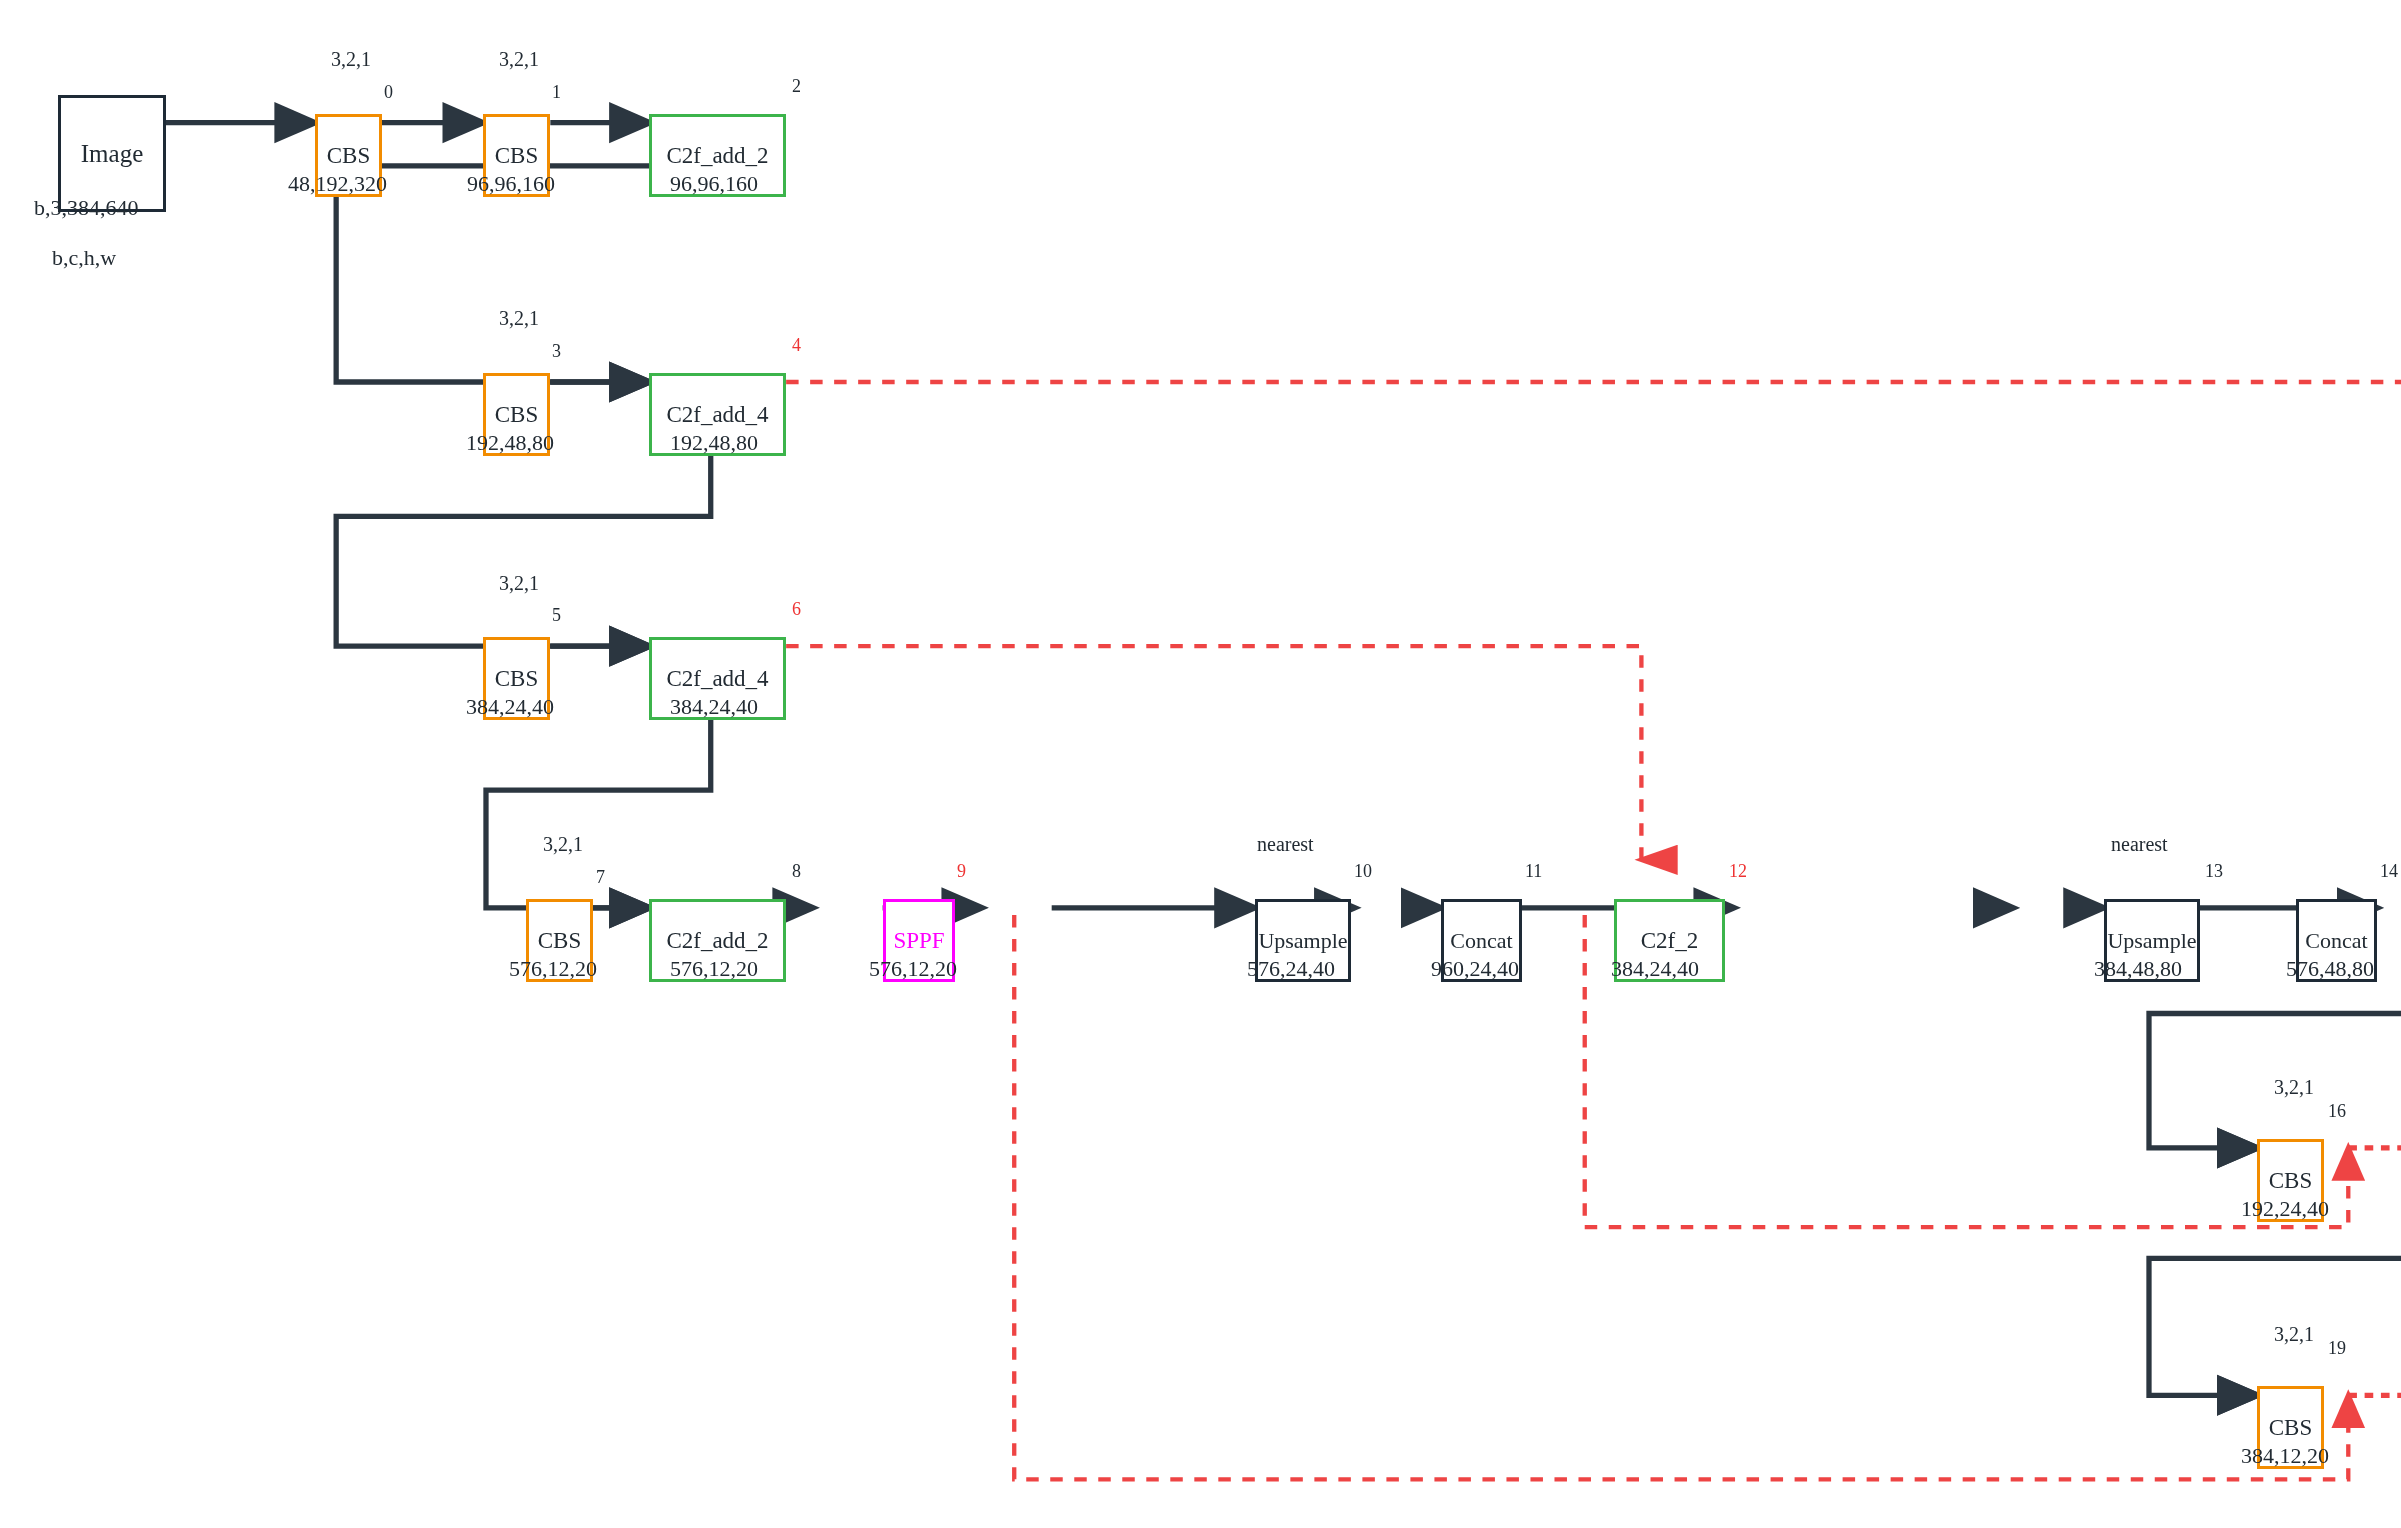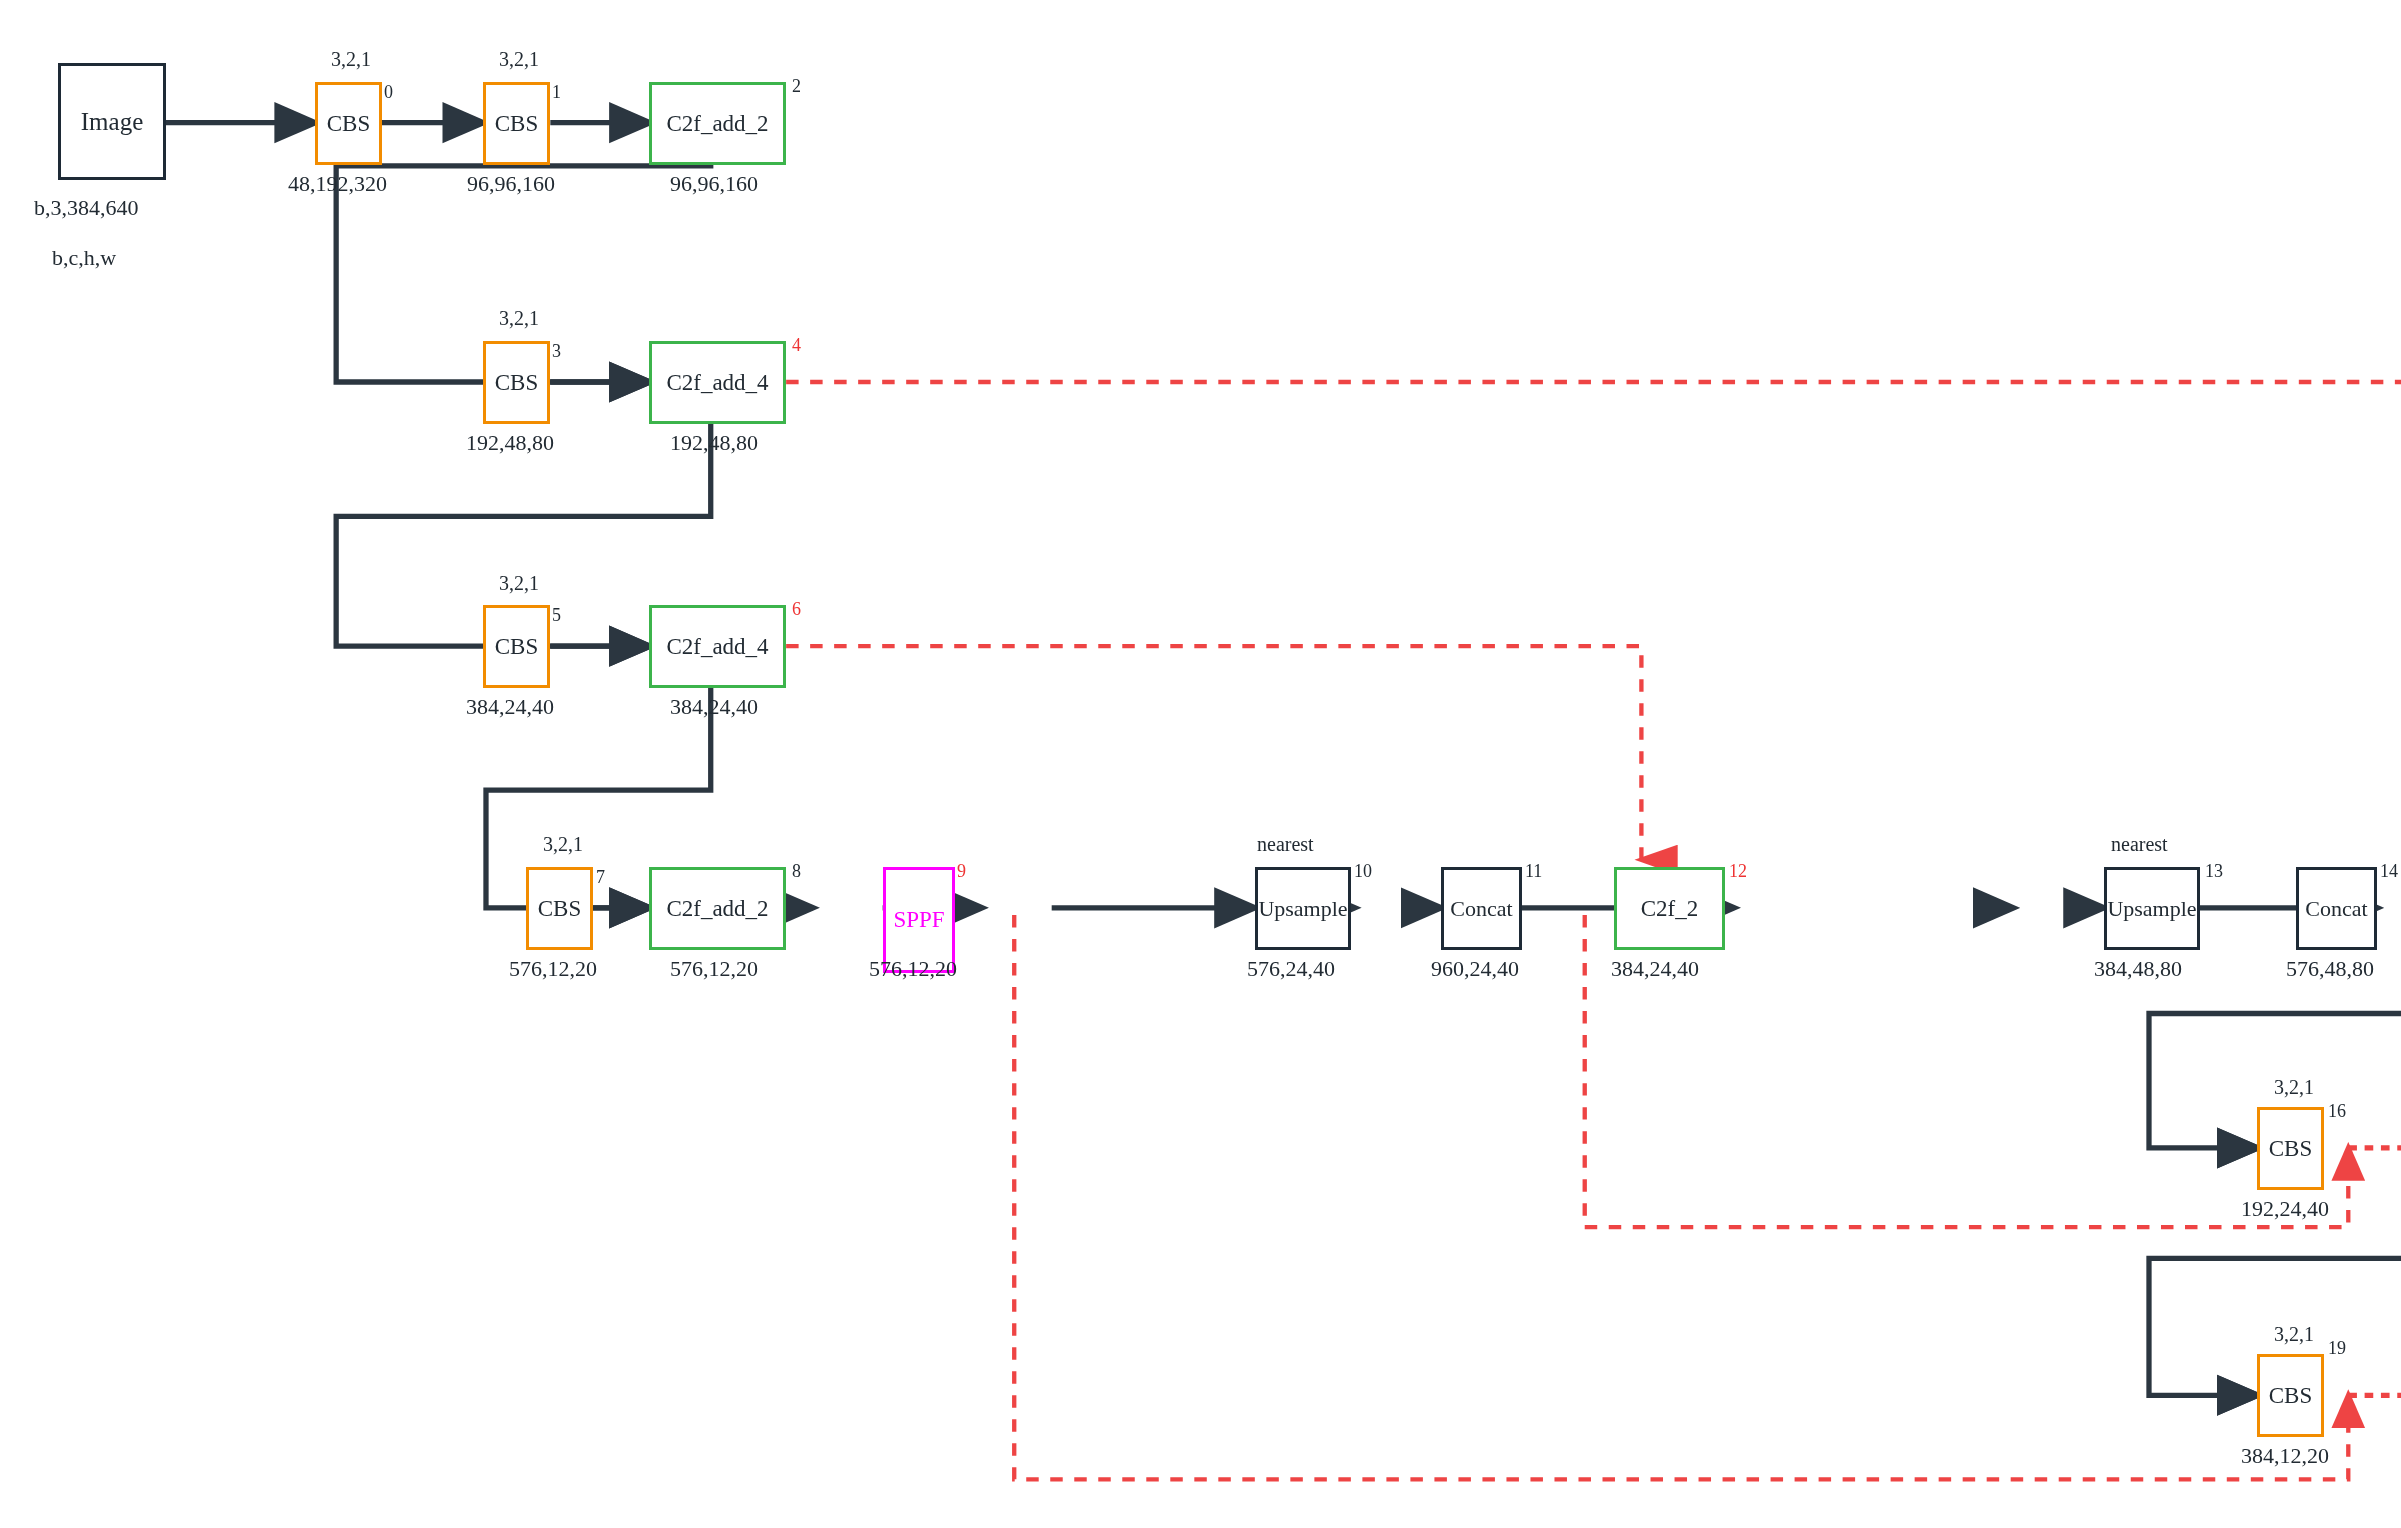--- a/index.html
+++ b/index.html
@@ -1,20 +1,20 @@
 <!DOCTYPE html>
 <html style="font-size:7.7px"><head>
 <meta charset="utf-8">
 <style>
   html,body{margin:0;padding:0;background:#ffffff;}
   body{font-family:"Liberation Serif", serif;}
   #stage{position:relative;width:3472px;height:1529px;background:#fff;overflow:hidden;}
   svg#wires{position:absolute;left:0;top:0;width:3472px;height:1529px;}
   .node{position:absolute;box-sizing:border-box;background:#fff;display:flex;align-items:center;justify-content:center;
-        font-family:"Liberation Serif", serif;color:#222b33;white-space:nowrap;}
+        font-family:"Liberation Serif", serif;color:#222b33;white-space:nowrap;margin-top:32px;}
   .n-dark{border:3.4px solid #1e2a36;}
   .n-orange{border:3.4px solid #f28c00;}
   .n-green{border:3.4px solid #3cb44b;}
   .n-magenta{border:3.4px solid #ff00ff;color:#ff00ff;}
   .lbl{position:absolute;font-family:"Liberation Serif", serif;color:#222b33;white-space:nowrap;}
   .lbl-top{font-size:20px;}
   .lbl-bot{font-size:22px;}
   .idx{position:absolute;font-size:18px;font-family:"Liberation Serif", serif;color:#222b33;white-space:nowrap;}
   .idx-red{color:#ee3333;}
 </style>
@@ -161,21 +161,21 @@
   </div>
   <div class="idx" style="left:596px;top:867px;">7</div>
   <div class="lbl lbl-bot" style="left:509px;top:956px;">576,12,20</div>
 
   <div class="node n-green" style="left:649px;top:867px;width:137px;height:83px;font-size:23px;">
     <span>C2f_add_2</span>
   </div>
   <div class="idx" style="left:792px;top:861px;">8</div>
   <div class="lbl lbl-bot" style="left:670px;top:956px;">576,12,20</div>
 
-  <div class="node n-magenta" style="left:883px;top:867px;width:72px;height:106px;font-size:23px;">
+  <div class="node n-magenta" style="left:883px;top:867px;width:72px;height:83px;font-size:23px;">
     <span>SPPF</span>
   </div>
   <div class="idx idx-red" style="left:957px;top:861px;">9</div>
   <div class="lbl lbl-bot" style="left:869px;top:956px;">576,12,20</div>
 
   <div class="lbl lbl-top" style="left:1257px;top:833px;">nearest</div>
   <div class="node n-dark" style="left:1255px;top:867px;width:96px;height:83px;font-size:22px;">
     <span>Upsample</span>
   </div>
   <div class="idx" style="left:1354px;top:861px;">10</div>

